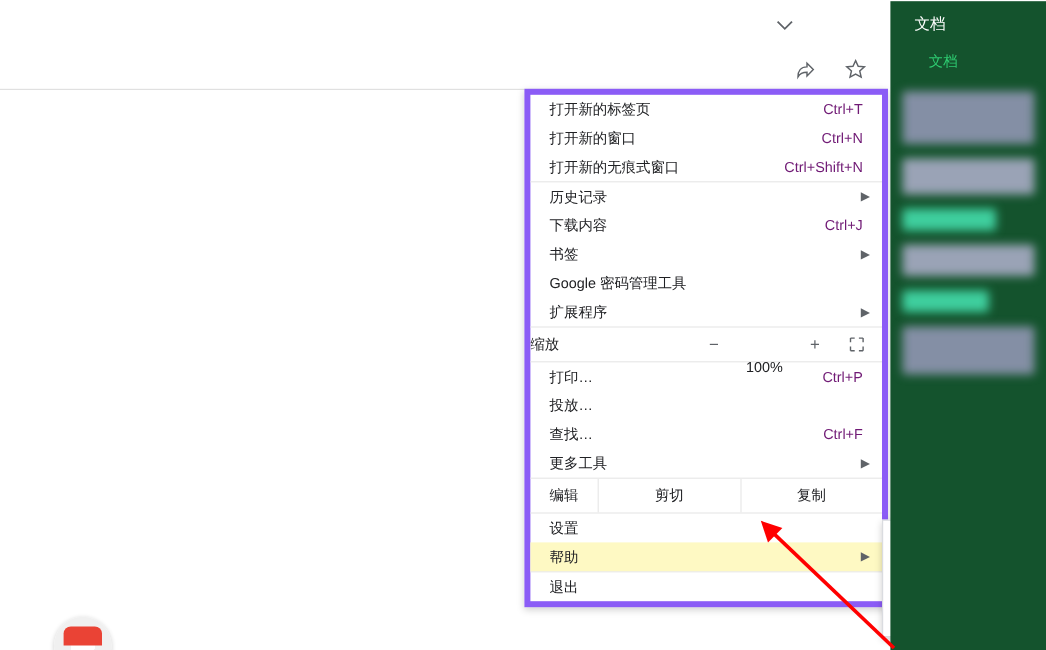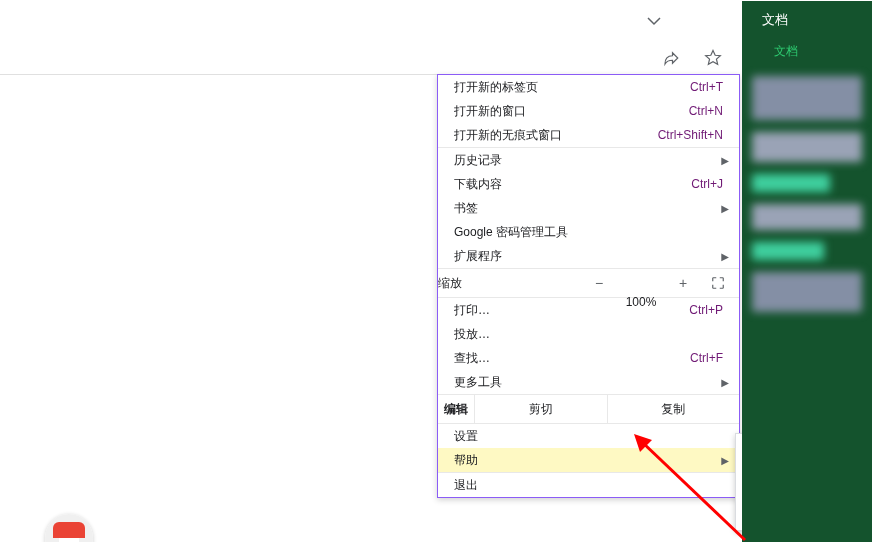--- a/index.html
+++ b/index.html
@@ -8,34 +8,34 @@
 .titlebar { position: absolute; top: 0; left: 0; right: 0; height: 36px; display: flex; justify-content: flex-end; align-items: center; background: #fff; }
 .titlebar .winbtn { width: 46px; height: 32px; display: flex; align-items: center; justify-content: center; cursor: default; }
 .titlebar .chev { width: 20px; height: 18px; margin-right: 70px; margin-top: 6px; }
 
 .toolbar { position: absolute; top: 40px; right: 8px; height: 36px; display: flex; align-items: center; gap: 12px; padding: 0 10px; }
 .toolbar .tbtn { width: 30px; height: 30px; display: flex; align-items: center; justify-content: center; border-radius: 50%; }
 .toolbar .tbtn.more { background: #e8eaed; }
 
 .hr-sep { position: absolute; top: 74px; left: 0; right: 132px; border-top: 1px solid #e0e0e0; }
 
-.menu { position: absolute; top: 74px; right: 132px; width: 303px; background: #fff; border: 1px solid #8b5cf6; box-shadow: 0 2px 6px rgba(0,0,0,.18); font-size: 12px; color: #202124; }
+.menu { position: absolute; top: 74px; right: 132px; width: 303px; background: #fff; border: 5px solid #8b5cf6; box-shadow: 0 2px 6px rgba(0,0,0,.18); font-size: 12px; color: #202124; }
 .menu .sep { border-top: 1px solid #e8e8e8; margin: 0; }
 .menu .row { display: flex; align-items: center; height: 24px; padding: 0 16px; position: relative; cursor: default; }
 .menu .row.hover { background: #fef9c3; }
 .menu .row .lbl { flex: 1; }
 .menu .row .hint { color: #701a75; font-size: 12px; }
 .menu .row .sub { position: absolute; right: 10px; color: #5f6368; font-size: 10px; }
 .menu .zoomrow { display: flex; align-items: center; height: 28px; padding: 0 4px 0 0; }
 .menu .zoomrow .lbl { flex: 1; }
 .menu .zoomrow .zbtn { width: 36px; text-align: center; font-size: 14px; color: #5f6368; cursor: default; }
 .menu .zoomrow .zval { width: 48px; text-align: center; font-size: 12px; margin-top: 37px; }
 .menu .zoomrow .fsbtn { width: 34px; display: flex; justify-content: center; align-items: center; }
 .menu .editrow { display: flex; align-items: center; height: 28px; }
-.menu .editrow .elabel { padding: 0 6px; font-weight: bold; }
+.menu .editrow .elabel { padding: 0 16px; }
 .menu .editrow .eact { flex: 1; text-align: center; border-left: 1px solid #e8e8e8; height: 100%; display: flex; align-items: center; justify-content: center; cursor: default; }
 
 .submenu { position: absolute; top: 433px; left: 735px; width: 170px; background: #fff; border: 1px solid #dadce0; box-shadow: 0 2px 6px rgba(0,0,0,.2); font-size: 12px; color: #202124; }
 .submenu .srow { height: 24px; display: flex; align-items: center; padding: 0 14px; cursor: default; }
 
 .sidepanel { position: absolute; top: 1px; right: 0; width: 130px; height: 542px; background: #14532d; }
 .sidepanel .title { color: #fff; font-size: 13px; padding: 10px 0 10px 20px; }
 .sidepanel .tab { color: #2ecc71; font-size: 12px; padding: 4px 0 4px 32px; }
 .sidepanel .blurbox { margin: 12px 10px; background: #848fa5; border-radius: 2px; filter: blur(4px); }
 .sidepanel .bb1 { height: 44px; }

